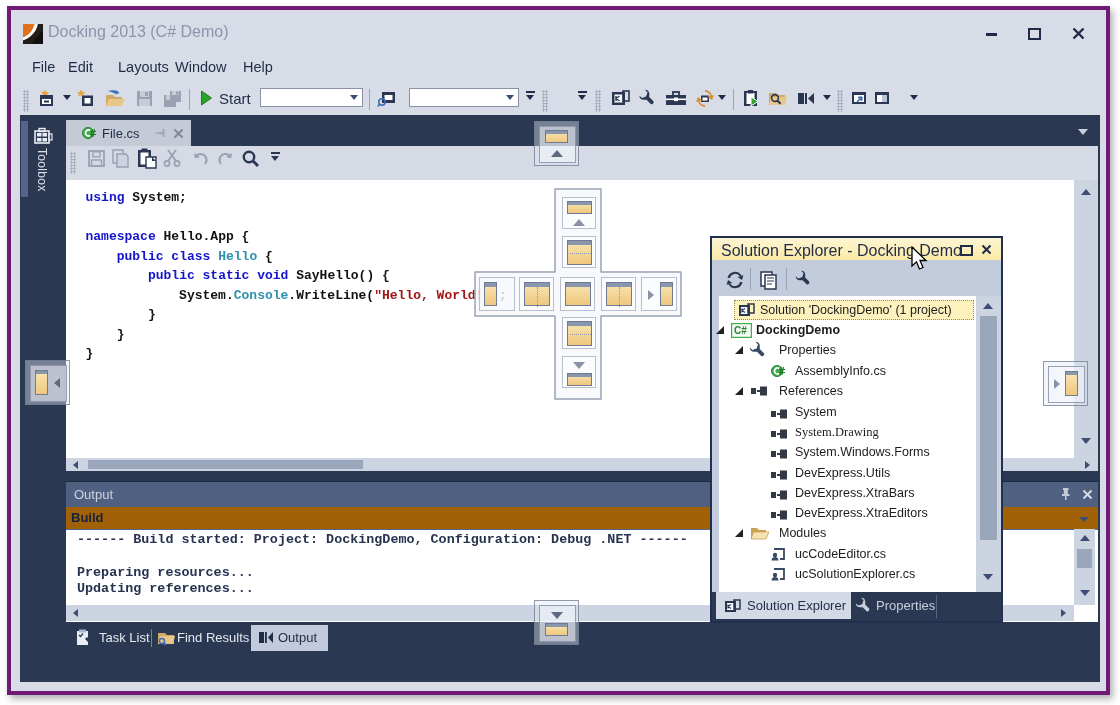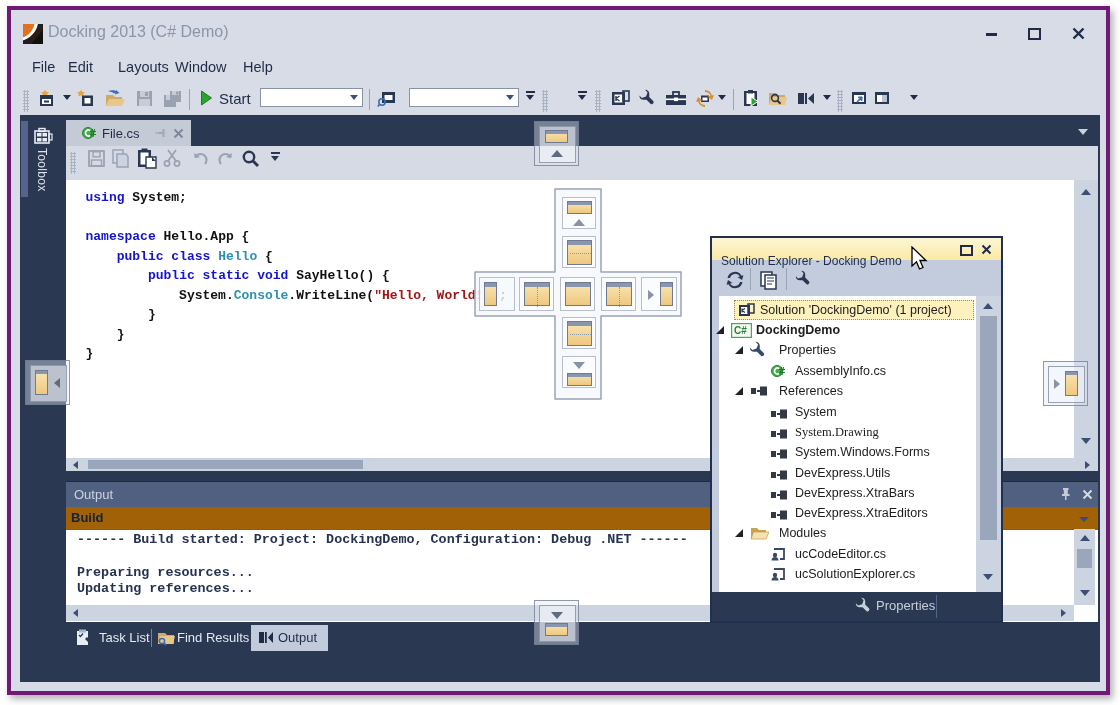--- a/index.html
+++ b/index.html
@@ -51,21 +51,21 @@
   #outvsb{position:absolute;left:1008px;top:47px;width:21px;height:76px;background:#ccd3e1;}
   #outhsb{position:absolute;left:0;top:123px;width:1008px;height:16px;background:#ccd3e1;}
   
   #btabs{position:absolute;left:0px;top:510px;width:1080px;height:26px;font-size:13px;color:#e4e8f1;}
   #btabOutput{position:absolute;left:231px;top:0px;width:77px;height:26px;background:#c2cbdb;}
   
   #status{position:absolute;left:0px;top:543px;width:1080px;height:24px;color:#e6eaf2;font-size:13px;}
   
   #se{position:absolute;left:710px;top:236px;width:293px;height:387px;background:#c3ccdc;border:2px solid #22304f;box-sizing:border-box;}
   #setitle{position:absolute;left:0;top:0;width:289px;height:22px;background:linear-gradient(#fdf6d4,#fbe9a4);}
-  #setitle span{position:absolute;left:9px;top:16px;font-size:12px;color:#1f2b47;}
+  #setitle span{position:absolute;left:9px;top:4px;font-size:16px;color:#1f2b47;}
   #setree{position:absolute;left:7px;top:58px;width:282px;height:296px;background:#ffffff;font-size:12.5px;color:#1c1c1c;}
   #sevsb{position:absolute;left:257px;top:0px;width:25px;height:296px;background:#ccd3e1;}
   .trow{position:absolute;left:0;height:20px;white-space:nowrap;}
   .trow span.lbl{position:absolute;top:3px;}
   .exp{position:absolute;width:0;height:0;border-left:8px solid transparent;border-bottom:8px solid #222222;}
   #setree svg{position:absolute;}
   #setabs{position:absolute;left:0;top:354px;width:289px;height:29px;background:#2b3851;font-size:13px;}
   #setab1{position:absolute;left:4px;top:0;width:135px;height:27px;background:#d3d9e5;color:#1f2b47;}
   #setab2{position:absolute;left:139px;top:0;width:88px;height:27px;color:#c8cfdc;}
   
@@ -505,20 +505,29 @@
       </svg>
       <span class="lbl" style="left:76px;">ucSolutionExplorer.cs</span>
     </div>
     <div id="sevsb">
       <div class="arr up" style="left:7px;top:7px;"></div>
       <div class="sbthumb" style="left:4px;top:20px;width:17px;height:224px;"></div>
       <div class="arr dn" style="left:7px;top:278px;"></div>
     </div>
   </div>
   <div id="setabs">
+    <div id="setab1">
+      <svg style="position:absolute;left:8px;top:6px;" width="17" height="17" viewBox="0 0 17 17">
+        <rect x="1" y="3" width="11" height="11" fill="#2a3752"></rect>
+          <rect x="3" y="5" width="7" height="7" fill="#ffffff"></rect>
+        <path d="M4,6.5 v4 m0,-2 l3,-2 m-3,2 l3,2" stroke="#2a3752" stroke-width="1.2" fill="none"></path>
+        <rect x="10" y="2" width="6" height="9" fill="none" stroke="#2a3752" stroke-width="1.5"></rect>
+      </svg>
+      <span style="position:absolute;left:31px;top:6px;">Solution Explorer</span>
+    </div>
     <div id="setab2">
       <svg style="position:absolute;left:4px;top:5px;" width="18" height="18" viewBox="0 0 18 18">
         <path d="M5.2,1.2 A4.3,4.3 0 0 0 5.2,7.0 L7.2,8.8 L7.2,14.5 A1.9,1.9 0 0 0 10.8,14.5 L10.8,8.8 L12.8,7.0 A4.3,4.3 0 0 0 12.8,1.2 L12.8,4.6 L9,6.4 L5.2,4.6 Z" fill="#c8cfdc" transform="rotate(-45 9 9)"></path>
       </svg>
       <span style="position:absolute;left:25px;top:6px;">Properties</span>
     </div>
     <div style="position:absolute;left:224px;top:3px;width:1px;height:23px;background:#55648a;"></div>
   </div>
 </div>
 

